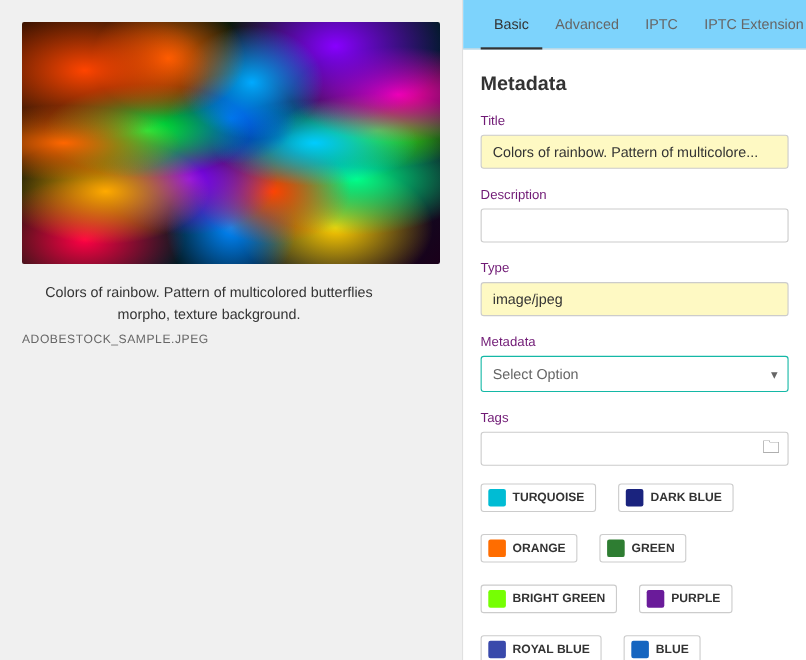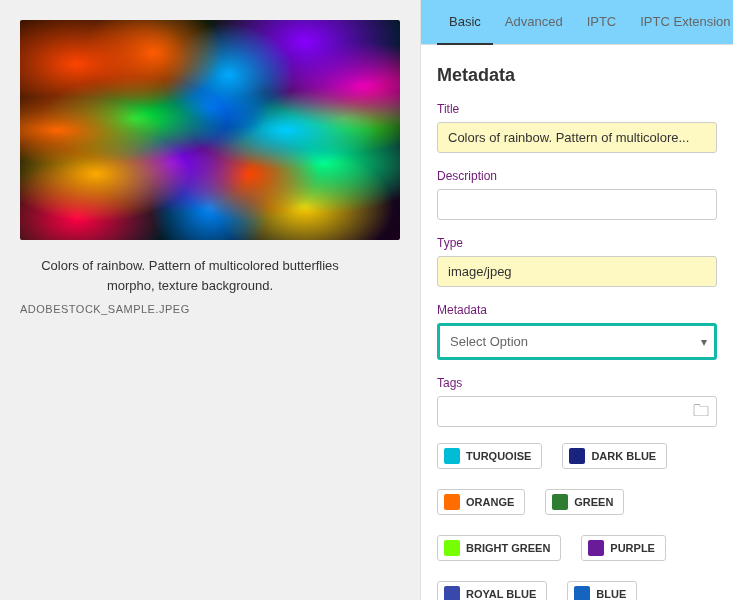--- a/index.html
+++ b/index.html
@@ -144,21 +144,21 @@
     .field-input.readonly {
       background: #fef9c3;
     }
 
     .select-wrapper {
       position: relative;
     }
 
     .field-select {
       width: 100%;
-      border: 3px solid #14b8a6;
+      border: 1px solid #14b8a6;
       border-radius: 3px;
       padding: 8px 32px 8px 10px;
       font-size: 13px;
       color: #666;
       background: #fff;
       appearance: none;
       cursor: pointer;
       outline: none;
     }
 

